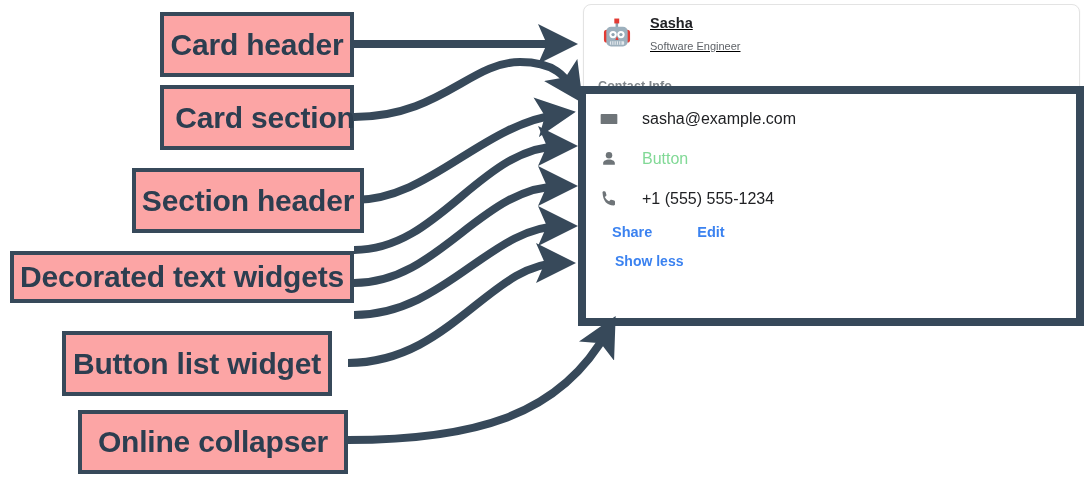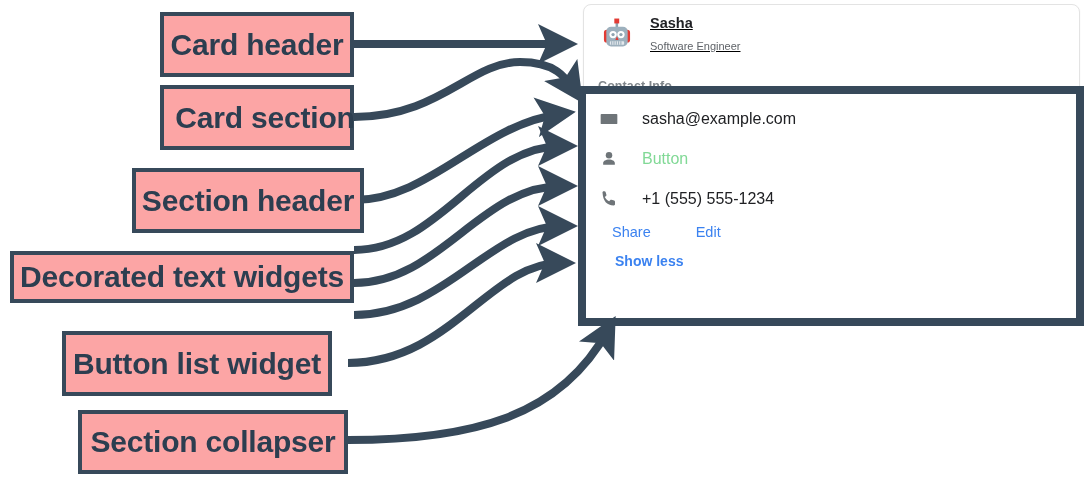--- a/index.html
+++ b/index.html
@@ -127,21 +127,21 @@
     color: #81d996;
   }
   .button-list {
     display: flex;
     align-items: center;
     margin-top: 4px;
     margin-left: 14px;
   }
   .link-button {
     font-size: 14.5px;
-    font-weight: normal;
+    font-weight: bold;
     color: #3b82f0;
     cursor: pointer;
     margin-right: 45px;
   }
   .collapser {
     margin-top: 13px;
     margin-left: 17px;
     font-size: 14px;
     font-weight: bold;
     color: #3b82f0;
@@ -267,20 +267,20 @@
 
   <div class="anno-box" style="left:10px;  top:251px; width:344px; height:52px;">
     <span>Decorated text widgets</span>
   </div>
 
   <div class="anno-box" style="left:62px;  top:331px; width:270px; height:65px;">
     <span>Button list widget</span>
   </div>
 
   <div class="anno-box" style="left:78px;  top:410px; width:270px; height:64px;">
-    <span>Section collapser</span>
+    <span>Online collapser</span>
   </div>
 
   <svg style="position:absolute;left:0;top:0;width:1090px;height:494px;z-index:4;pointer-events:none;" viewBox="0 0 1090 494">
     <rect x="582" y="90" width="498" height="232" fill="none" stroke="#37495a" stroke-width="8"></rect>
   </svg>
 
 </div>
 
 </body></html>

